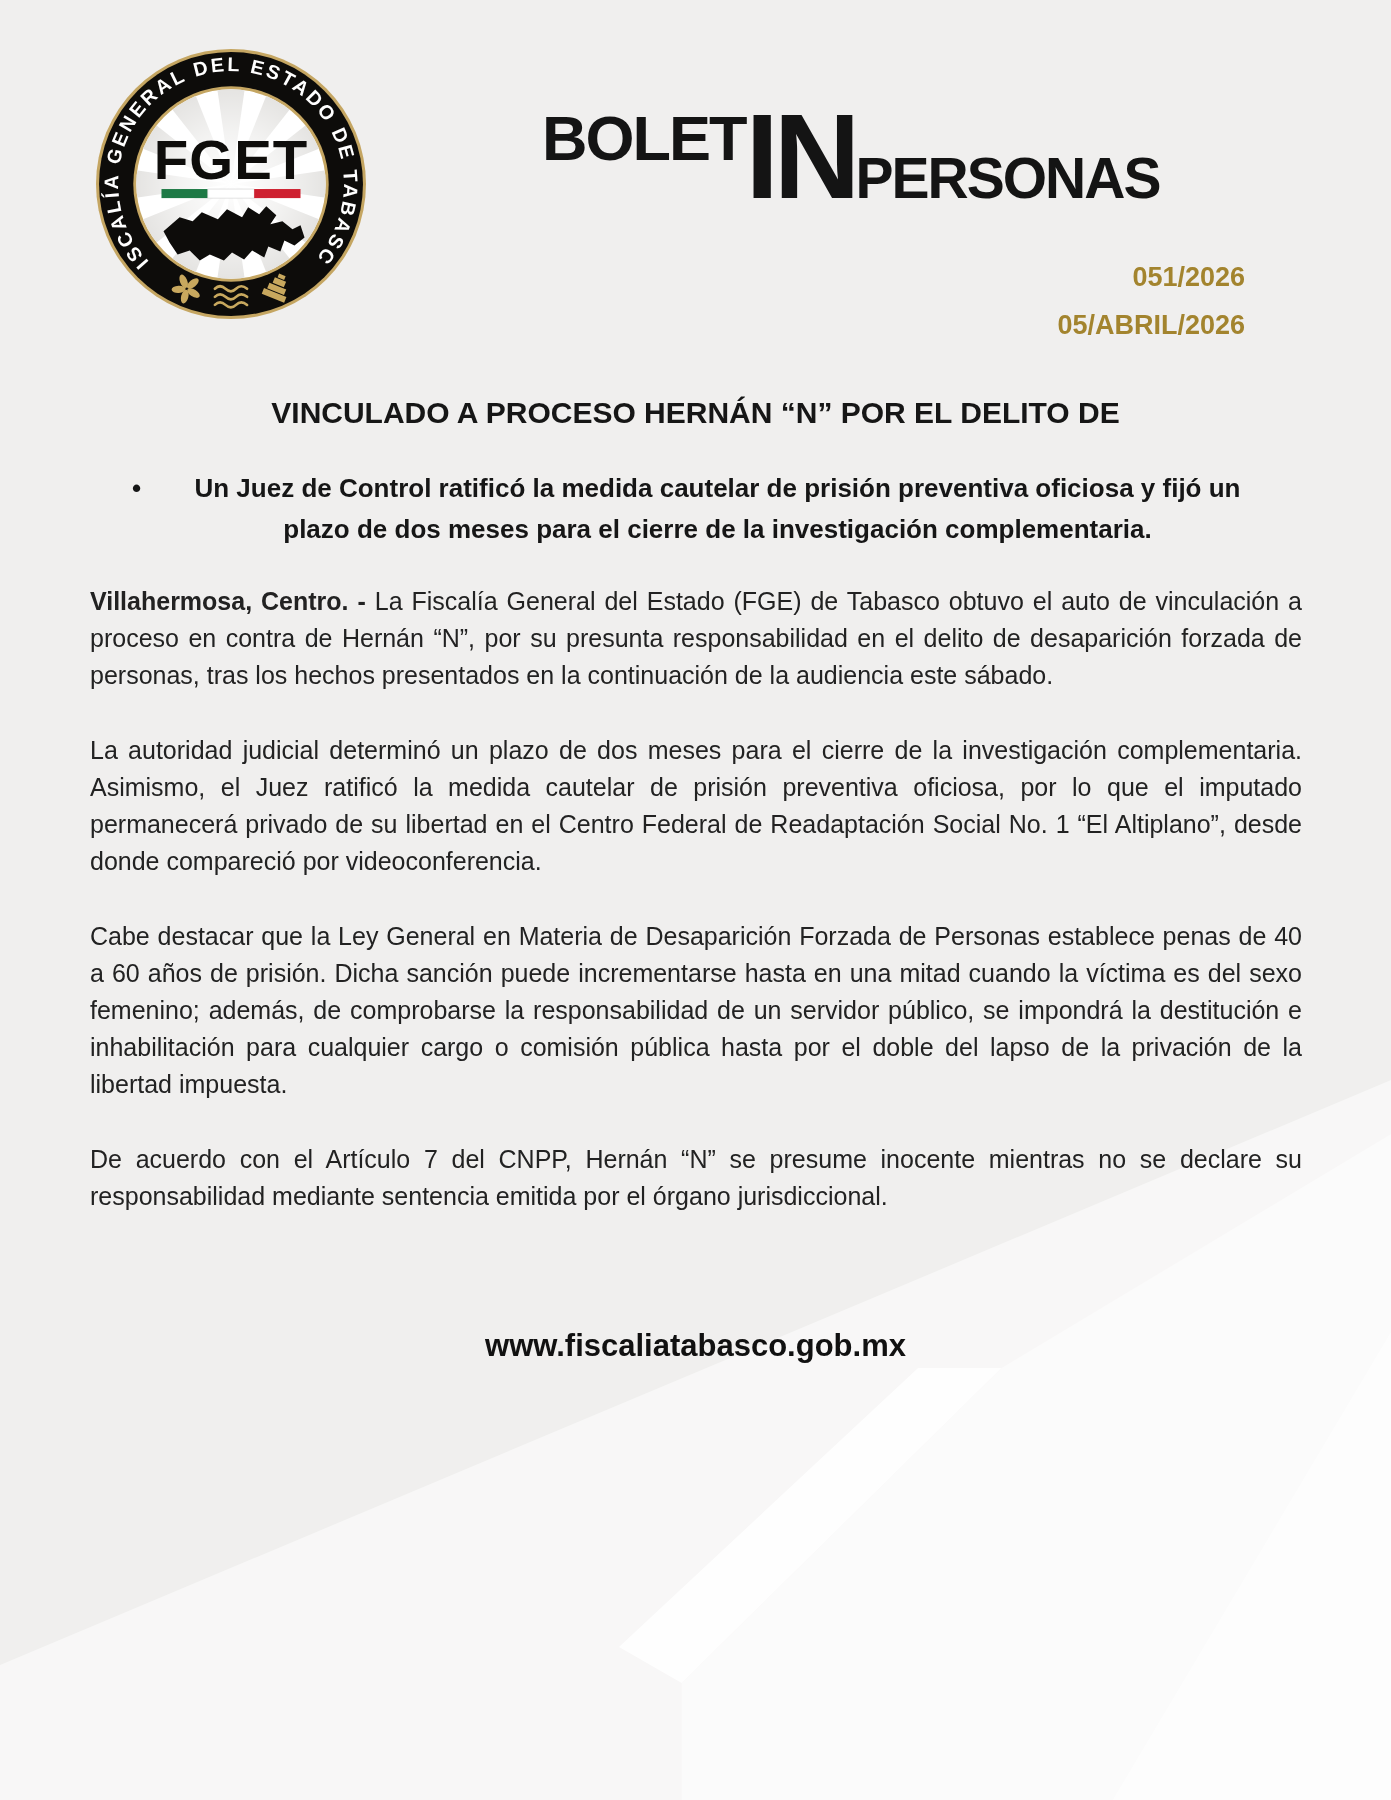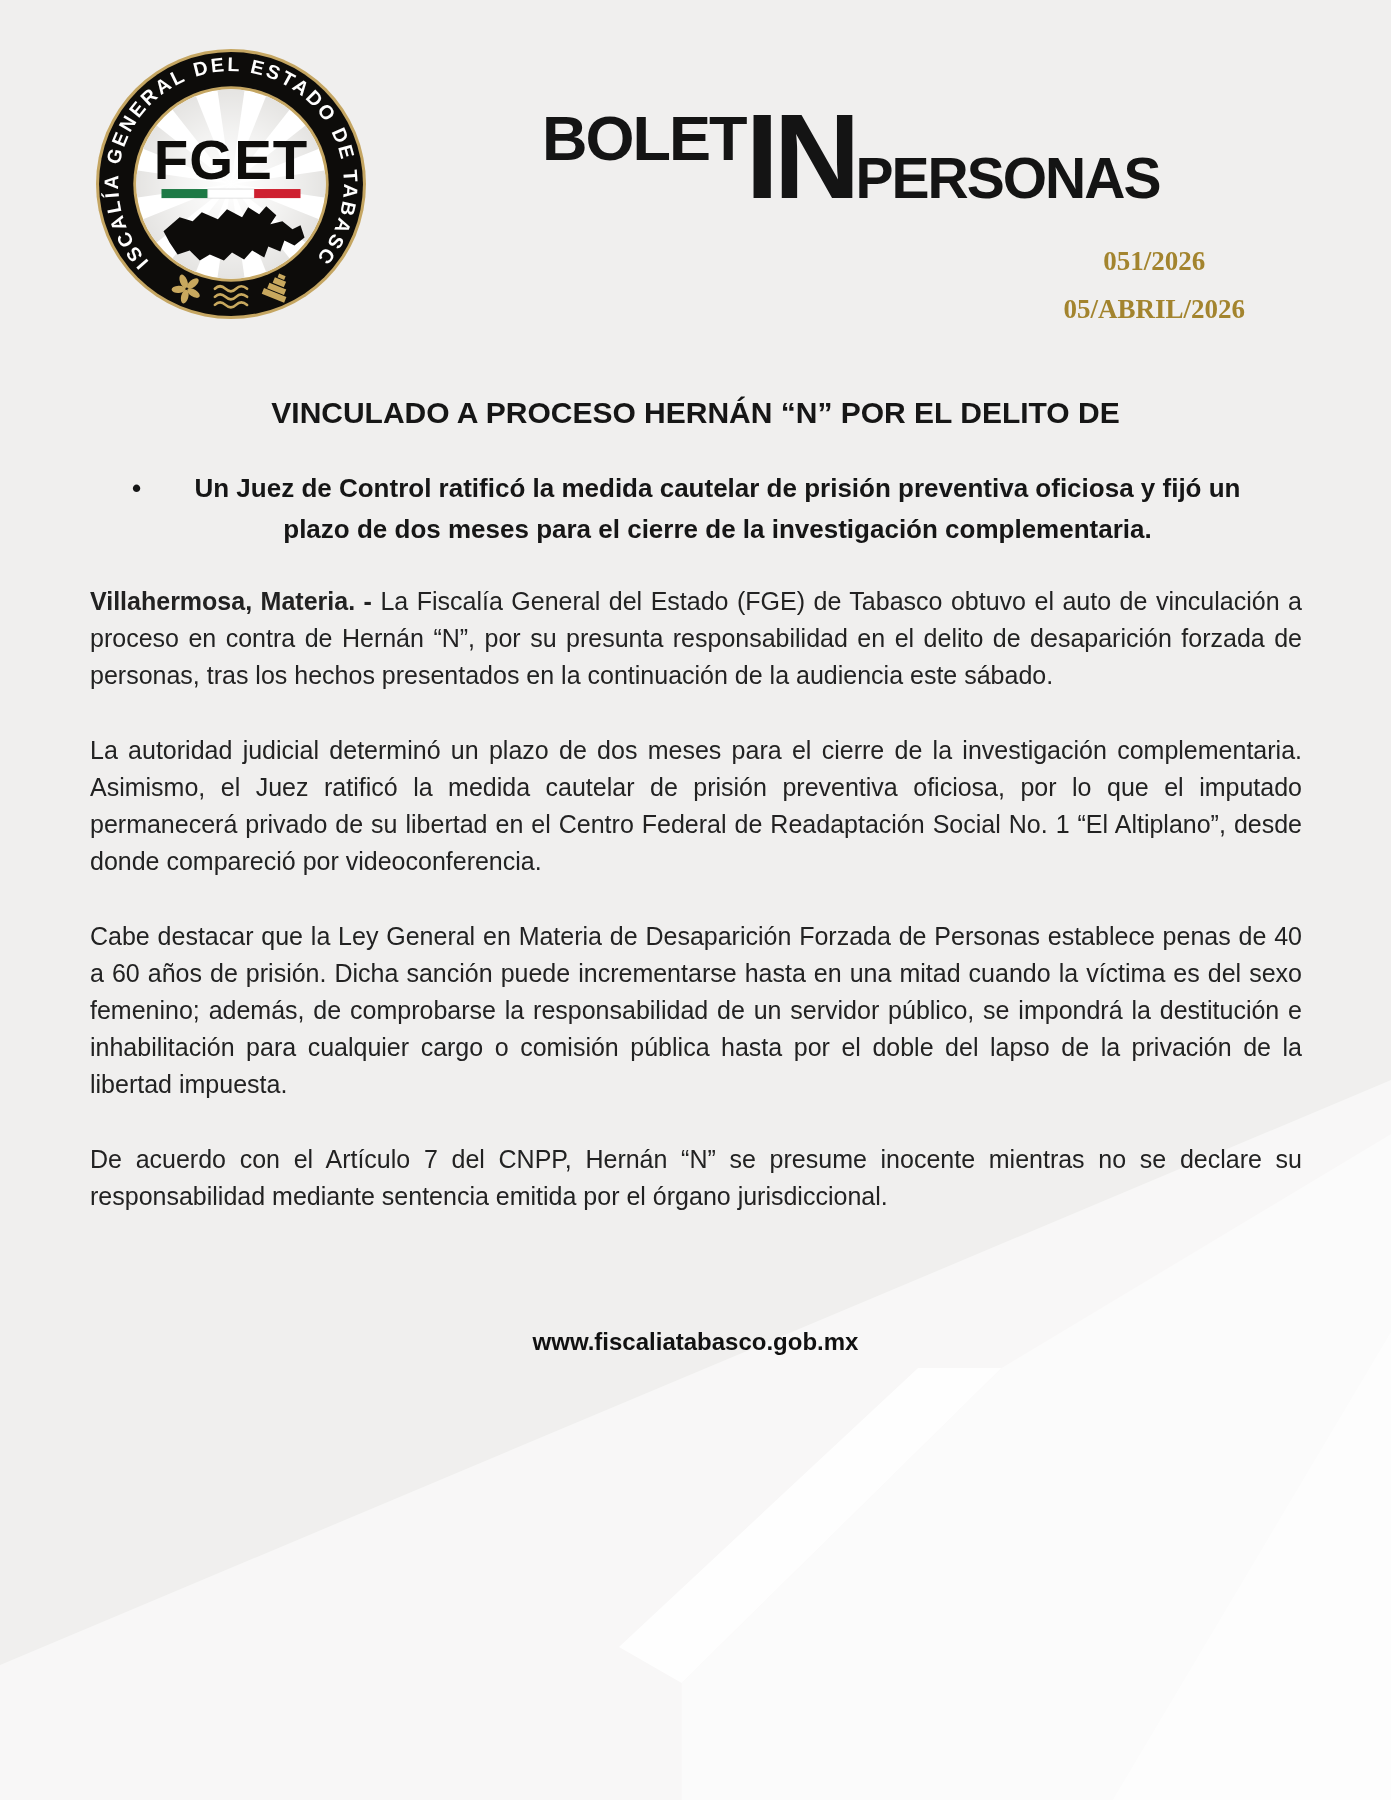--- a/index.html
+++ b/index.html
@@ -18,21 +18,21 @@
   .wm .s4{opacity:.6;clip-path:polygon(80% 100%,100% 74%,100% 100%);}
   
   .logo{position:absolute;left:95px;top:48px;width:272px;height:272px;}
   .masthead{
     position:absolute;left:542px;top:96px;display:flex;align-items:baseline;
     white-space:nowrap;color:#141414;font-weight:800;line-height:1;
   }
   .mast-top{font-size:63px;letter-spacing:-2px;position:relative;top:-38px;}
   .mast-in{font-size:120px;letter-spacing:-5px;}
   .mast-bot{font-size:57px;letter-spacing:-2px;}
-  .issue-block{position:absolute;right:146px;top:248px;text-align:center;font-family:Liberation Serif, serif;}
+  .issue-block{position:absolute;right:146px;top:264px;text-align:right;}
   .issue-number,.issue-date{
     font-weight:700;font-size:27px;color:#a3842e;line-height:1;
   }
   .issue-date{margin-top:21px;}
   
   .headline{
     position:absolute;top:350px;left:0;width:100%;text-align:center;
     font-weight:700;font-size:30px;line-height:45px;color:#161616;
   }
   .headline span{display:block;margin-top:40px;}
@@ -44,21 +44,21 @@
   .bullet-text{flex:1;text-align:center;}
   
   .content{position:absolute;top:583px;left:90px;width:1212px;}
   .content p{
     margin:0 0 38px 0;font-size:25px;line-height:37px;text-align:justify;
     color:#222222;
   }
   .content .lead{font-weight:700;}
   .site{
     position:absolute;top:1328px;left:0;width:100%;text-align:center;
-    font-weight:700;font-size:24px;color:#111111;
+    font-weight:700;font-size:31px;color:#111111;
   }
   
   .ringtext{font-family:"Liberation Sans","DejaVu Sans",sans-serif;font-weight:700;}
 </style>
 </head>
 <body>
 
 <div class="wm">
   <div class="shape s1"></div>
   <div class="shape s2"></div>
@@ -156,19 +156,19 @@
 <div class="headline">
   <span>VINCULADO A PROCESO HERNÁN “N” POR EL DELITO DE</span>
 </div>
 
 <div class="bullet-row">
   <span class="bullet-dot">•</span>
   <span class="bullet-text">Un Juez de Control ratificó la medida cautelar de prisión preventiva oficiosa y fijó un plazo de dos meses para el cierre de la investigación complementaria.</span>
 </div>
 
 <div class="content">
-  <p><span class="lead">Villahermosa, Materia. -</span><span> La Fiscalía General del Estado (FGE) de Tabasco obtuvo el auto de vinculación a proceso en contra de Hernán “N”, por su presunta responsabilidad en el delito de desaparición forzada de personas, tras los hechos presentados en la continuación de la audiencia este sábado.</span></p>
+  <p><span class="lead">Villahermosa, Centro. -</span><span> La Fiscalía General del Estado (FGE) de Tabasco obtuvo el auto de vinculación a proceso en contra de Hernán “N”, por su presunta responsabilidad en el delito de desaparición forzada de personas, tras los hechos presentados en la continuación de la audiencia este sábado.</span></p>
   <p>La autoridad judicial determinó un plazo de dos meses para el cierre de la investigación complementaria. Asimismo, el Juez ratificó la medida cautelar de prisión preventiva oficiosa, por lo que el imputado permanecerá privado de su libertad en el Centro Federal de Readaptación Social No. 1 “El Altiplano”, desde donde compareció por videoconferencia.</p>
   <p>Cabe destacar que la Ley General en Materia de Desaparición Forzada de Personas establece penas de 40 a 60 años de prisión. Dicha sanción puede incrementarse hasta en una mitad cuando la víctima es del sexo femenino; además, de comprobarse la responsabilidad de un servidor público, se impondrá la destitución e inhabilitación para cualquier cargo o comisión pública hasta por el doble del lapso de la privación de la libertad impuesta.</p>
   <p>De acuerdo con el Artículo 7 del CNPP, Hernán “N” se presume inocente mientras no se declare su responsabilidad mediante sentencia emitida por el órgano jurisdiccional.</p>
 </div>
 
 <div class="site">www.fiscaliatabasco.gob.mx</div>
 
 </body></html>

